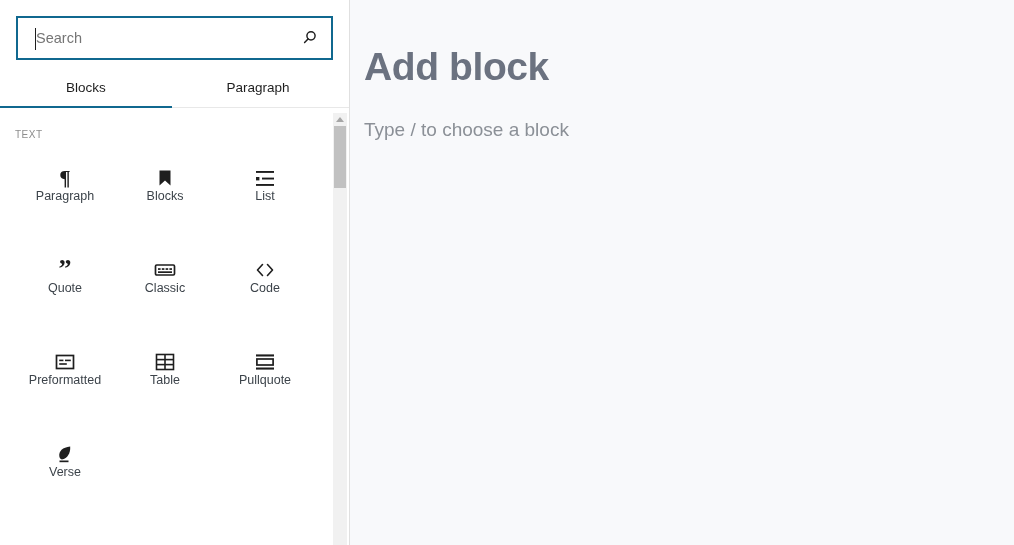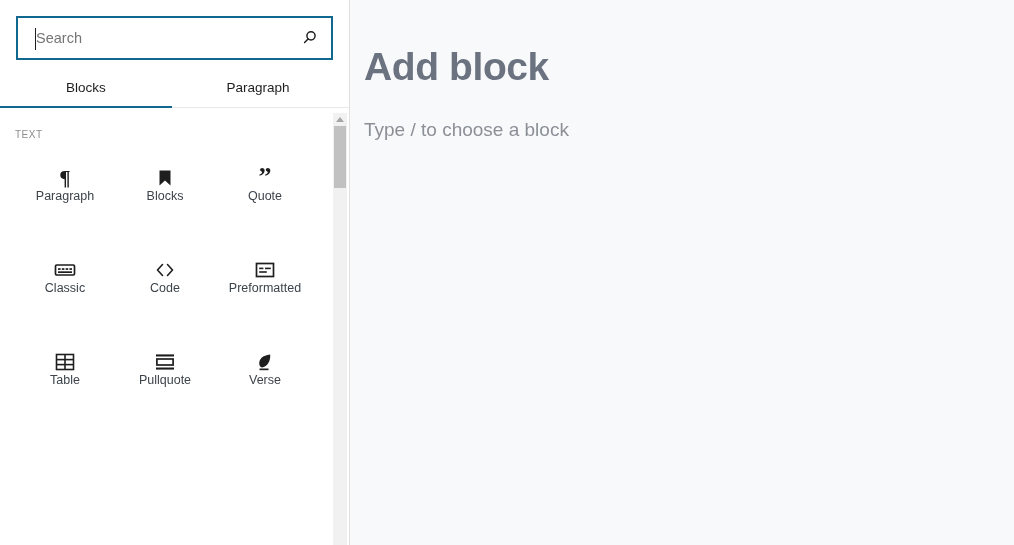--- a/index.html
+++ b/index.html
@@ -256,20 +256,31 @@
 
         <button class="block-item">
           <span class="block-icon">
             <svg width="24" height="24" viewBox="0 0 24 24" aria-hidden="true">
               <path d="M6.5 4.5 h11 v15 l-5.5 -5 -5.5 5 z" fill="#1e1e1e"></path>
             </svg>
           </span>
           <span class="block-label">Blocks</span>
         </button>
 
+        <button class="block-item">
+          <span class="block-icon">
+            <svg width="24" height="24" viewBox="0 0 24 24" aria-hidden="true">
+              <rect x="3" y="5" width="18" height="1.9" fill="#1e1e1e"></rect>
+              <rect x="3" y="11" width="3.4" height="3.4" fill="#1e1e1e"></rect>
+              <rect x="9" y="11.6" width="12" height="1.9" fill="#1e1e1e"></rect>
+              <rect x="3" y="18" width="18" height="1.9" fill="#1e1e1e"></rect>
+            </svg>
+          </span>
+          <span class="block-label">List</span>
+        </button>
 
         <button class="block-item">
           <span class="block-icon">
             <svg width="24" height="24" viewBox="0 0 24 24" aria-hidden="true">
               <text x="12" y="19" font-family="Liberation Serif, serif" font-size="26" font-weight="bold" fill="#1e1e1e" text-anchor="middle">”</text>
             </svg>
           </span>
           <span class="block-label">Quote</span>
         </button>
 

